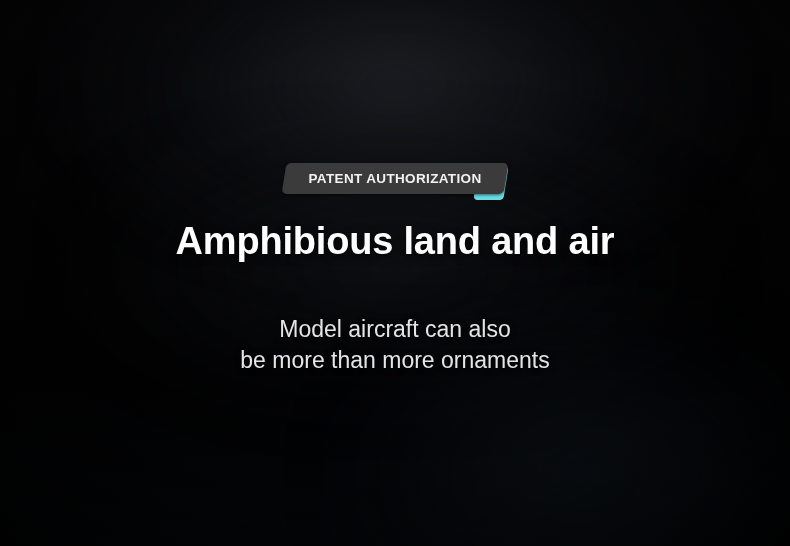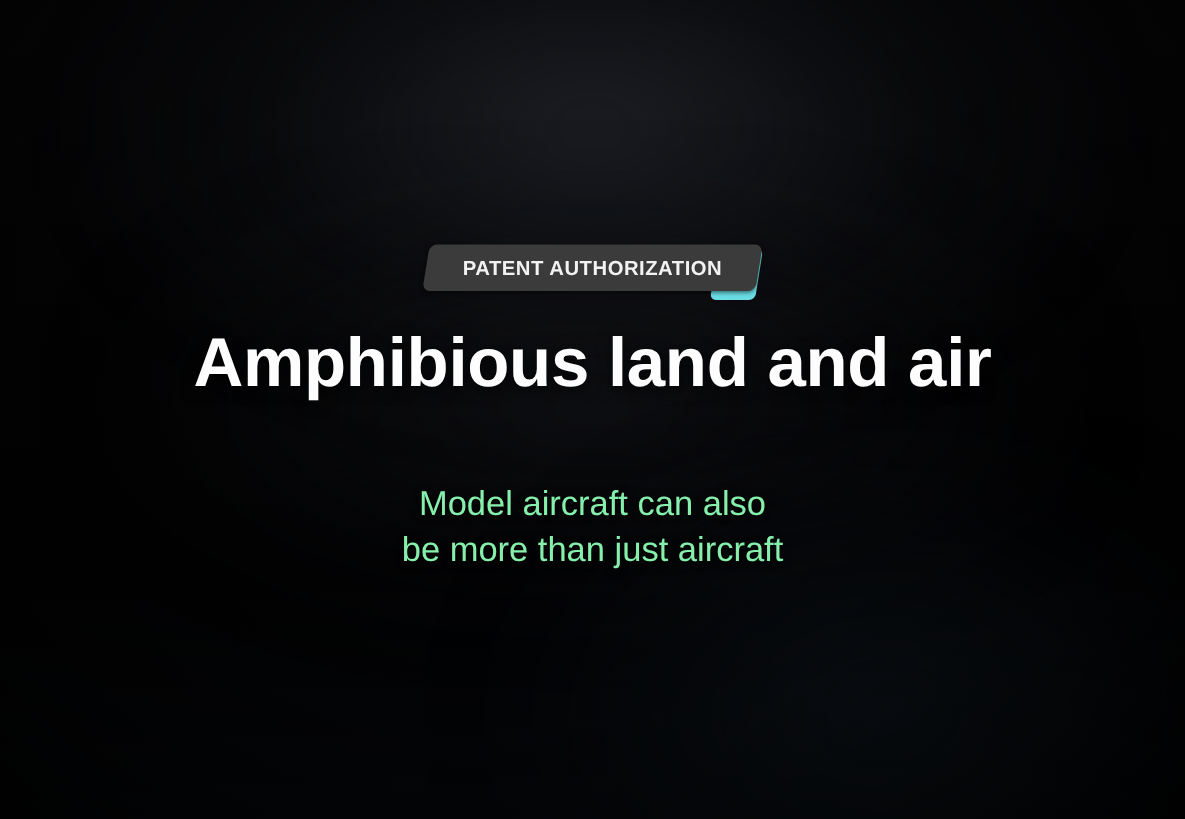--- a/index.html
+++ b/index.html
@@ -116,36 +116,36 @@
     font-size: 13.5px;
     font-weight: bold;
     letter-spacing: 0.35px;
     white-space: nowrap;
   }
 
   
   .headline {
     margin-top: 12px;
     color: #fdfdfd;
-    font-size: 46px;
+    font-size: 38px;
     font-weight: bold;
     line-height: 52px;
     text-align: center;
     letter-spacing: -0.2px;
     text-shadow: 0 2px 10px rgba(0,0,0,0.8);
   }
   .headline-line {
     display: block;
     white-space: nowrap;
   }
 
   
   .subtitle {
     margin-top: 22px;
-    color: #86efac;
+    color: #e5e5e5;
     font-size: 23px;
     line-height: 31px;
     font-weight: normal;
     text-align: center;
     text-shadow: 0 1px 6px rgba(0,0,0,0.7);
   }
   .subtitle-line {
     display: block;
     white-space: nowrap;
   }
@@ -170,17 +170,17 @@
         <div class="badge-label">PATENT AUTHORIZATION</div>
       </div>
     </div>
 
     <h1 class="headline">
       <span class="headline-line">Amphibious land and air</span>
     </h1>
 
     <p class="subtitle">
       <span class="subtitle-line">Model aircraft can also</span>
-      <span class="subtitle-line">be more than just aircraft</span>
+      <span class="subtitle-line">be more than more ornaments</span>
     </p>
 
   </div>
 </div>
 
 </body></html>

